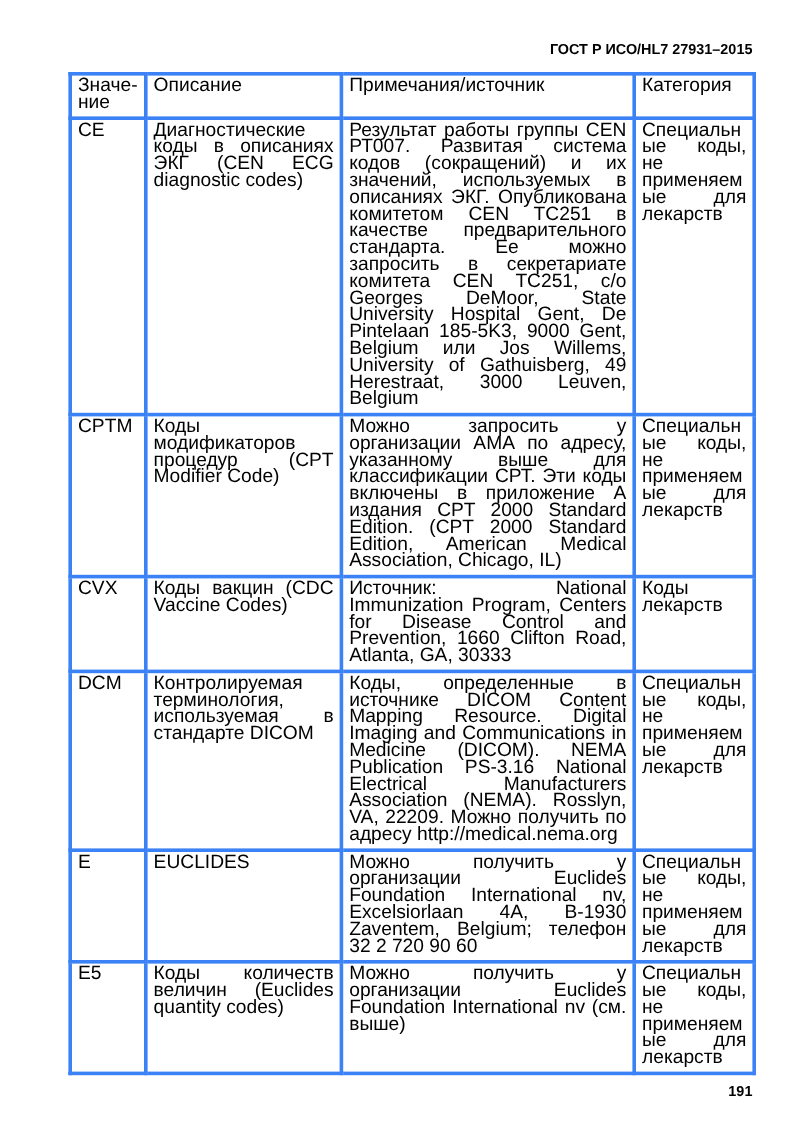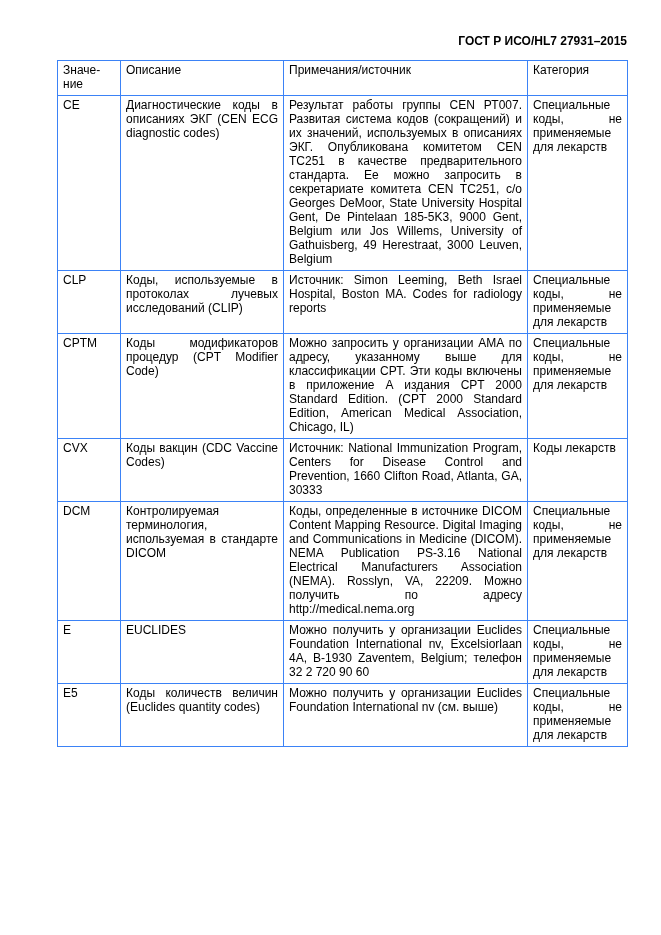--- a/index.html
+++ b/index.html
@@ -24,24 +24,24 @@
     font-size: 12px;
     margin-bottom: 12px;
   }
   table.codes-table {
     border-collapse: collapse;
     width: 570px;
     table-layout: fixed;
   }
   table.codes-table th,
   table.codes-table td {
-    border: 1px solid #3b82f6;
+    border: 3px solid #3b82f6;
     vertical-align: top;
     padding: 2px 5px 4px 5px;
-    font-size: 12px;
+    font-size: 16px;
     line-height: 14px;
     font-weight: normal;
     overflow: hidden;
     word-wrap: break-word;
   }
   table.codes-table th {
     text-align: left;
   }
   td.cell-value { text-align: left; }
   td.cell-description,
@@ -78,26 +78,20 @@
       </tr>
     </thead>
     <tbody>
         <tr>
           <td class="cell-value">CE</td>
           <td class="cell-description">Диагностические коды в описаниях ЭКГ (CEN ECG diagnostic codes)</td>
           <td class="cell-notes">Результат работы группы CEN РТ007. Развитая система кодов (сокращений) и их значений, используемых в описаниях ЭКГ. Опубликована комитетом CEN TC251 в качестве предварительного стандарта. Ее можно запросить в секретариате комитета CEN TC251, c/o Georges DeMoor, State University Hospital Gent, De Pintelaan 185-5K3, 9000 Gent, Belgium или Jos Willems, University of Gathuisberg, 49 Herestraat, 3000 Leuven, Belgium</td>
           <td class="cell-category">Специальные коды, не применяемые для лекарств</td>
         </tr>
         <tr>
-          <td class="cell-value">CLP</td>
-          <td class="cell-description">Коды, используемые в протоколах лучевых исследований (CLIP)</td>
-          <td class="cell-notes">Источник: Simon Leeming, Beth Israel Hospital, Boston MA. Codes for radiology reports</td>
-          <td class="cell-category">Специальные коды, не применяемые для лекарств</td>
-        </tr>
-        <tr>
           <td class="cell-value">CPTM</td>
           <td class="cell-description">Коды модификаторов процедур (CPT Modifier Code)</td>
           <td class="cell-notes">Можно запросить у организации АМА по адресу, указанному выше для классификации СРТ. Эти коды включены в приложение А издания CPT 2000 Standard Edition. (CPT 2000 Standard Edition, American Medical Association, Chicago, IL)</td>
           <td class="cell-category">Специальные коды, не применяемые для лекарств</td>
         </tr>
         <tr>
           <td class="cell-value">CVX</td>
           <td class="cell-description">Коды вакцин (CDC Vaccine Codes)</td>
           <td class="cell-notes">Источник: National Immunization Program, Centers for Disease Control and Prevention, 1660 Clifton Road, Atlanta, GA, 30333</td>
           <td class="cell-category">Коды лекарств</td>
@@ -116,14 +110,15 @@
         </tr>
         <tr>
           <td class="cell-value">E5</td>
           <td class="cell-description">Коды количеств величин (Euclides quantity codes)</td>
           <td class="cell-notes">Можно получить у организации Euclides Foundation International nv (см. выше)</td>
           <td class="cell-category">Специальные коды, не применяемые для лекарств</td>
         </tr>
       </tbody>
   </table>
 
+  <div class="page-number">191</div>
 
 </div>
 
 </body></html>

